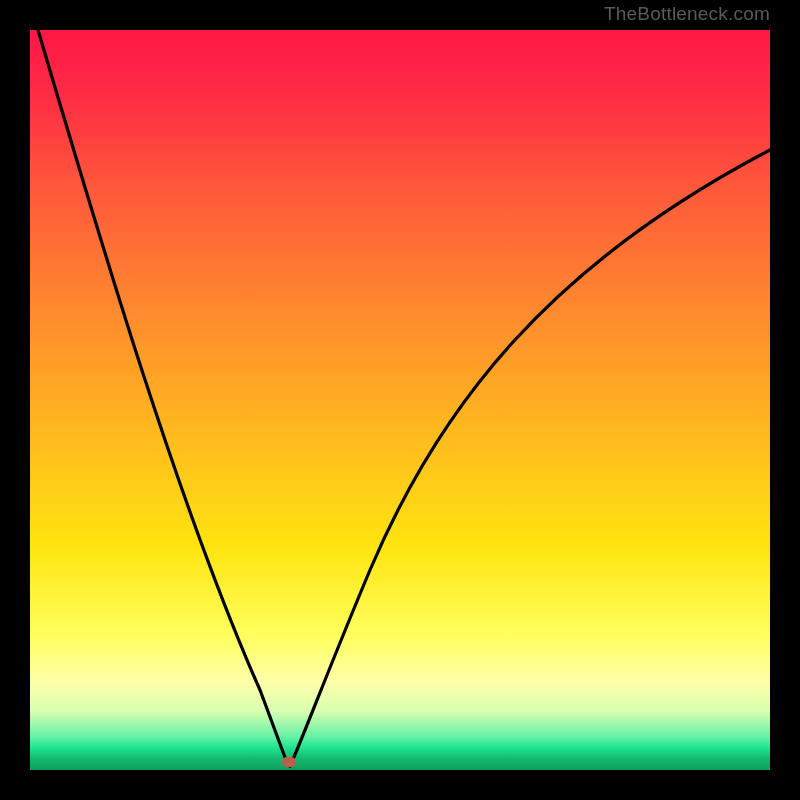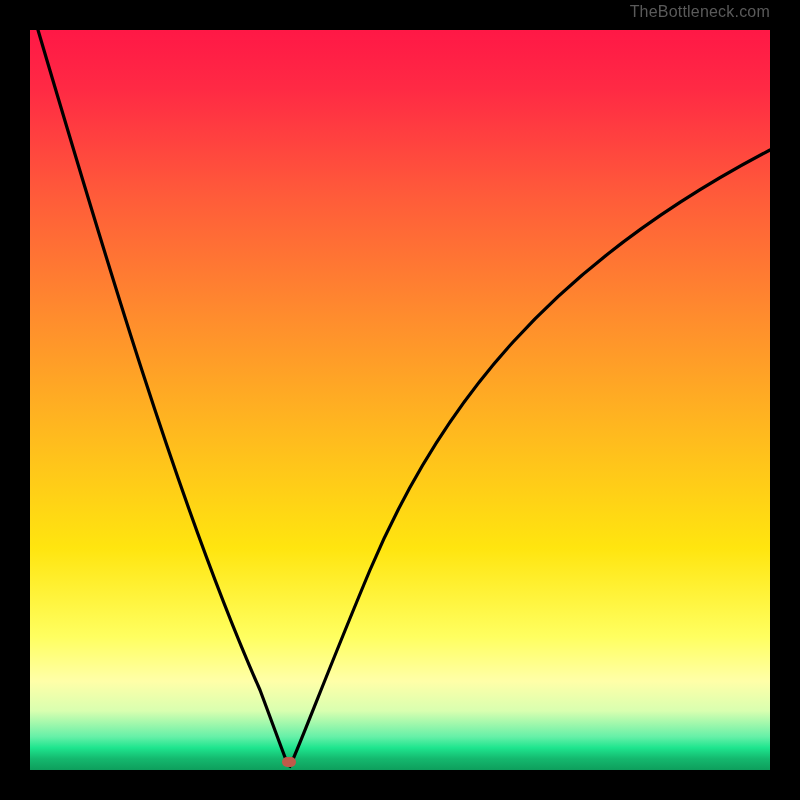--- a/index.html
+++ b/index.html
@@ -41,21 +41,21 @@
       #1ee58e 97%,
       #14b86e 98.5%,
       #0e9e5c 100%
     );
   }
   .attribution {
     position: absolute;
     top: 3px;
     right: 30px;
     color: #5a5a5a;
-    font-size: 16px;
+    font-size: 19px;
     letter-spacing: 0.2px;
     font-weight: 500;
   }
   svg.curve {
     position: absolute;
     top: 0;
     left: 0;
     width: 740px;
     height: 740px;
     overflow: visible;

